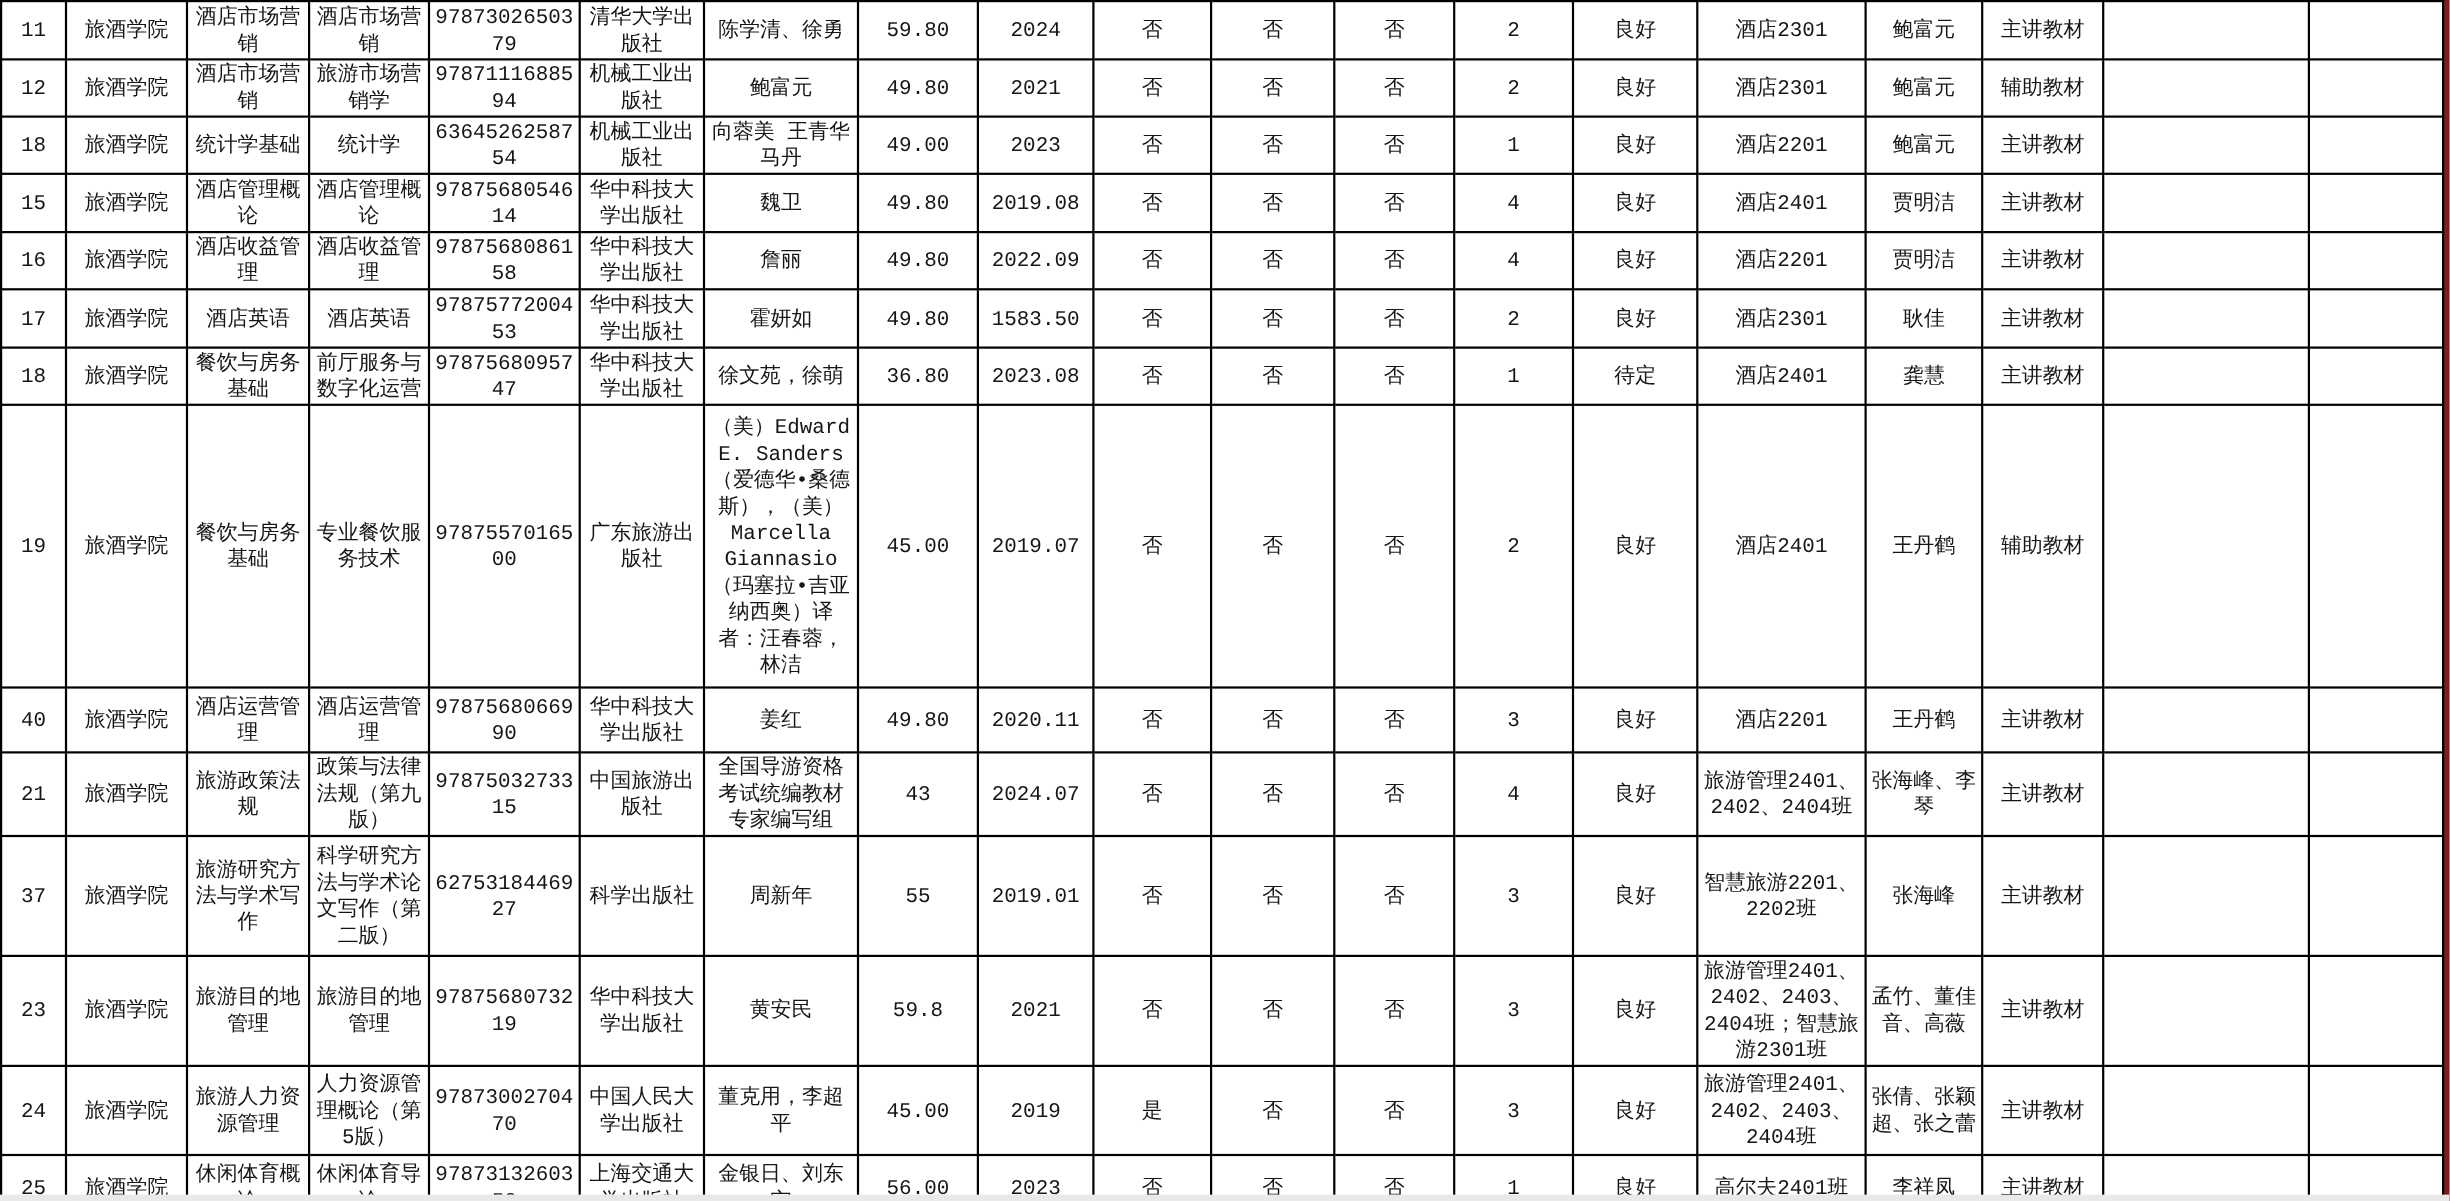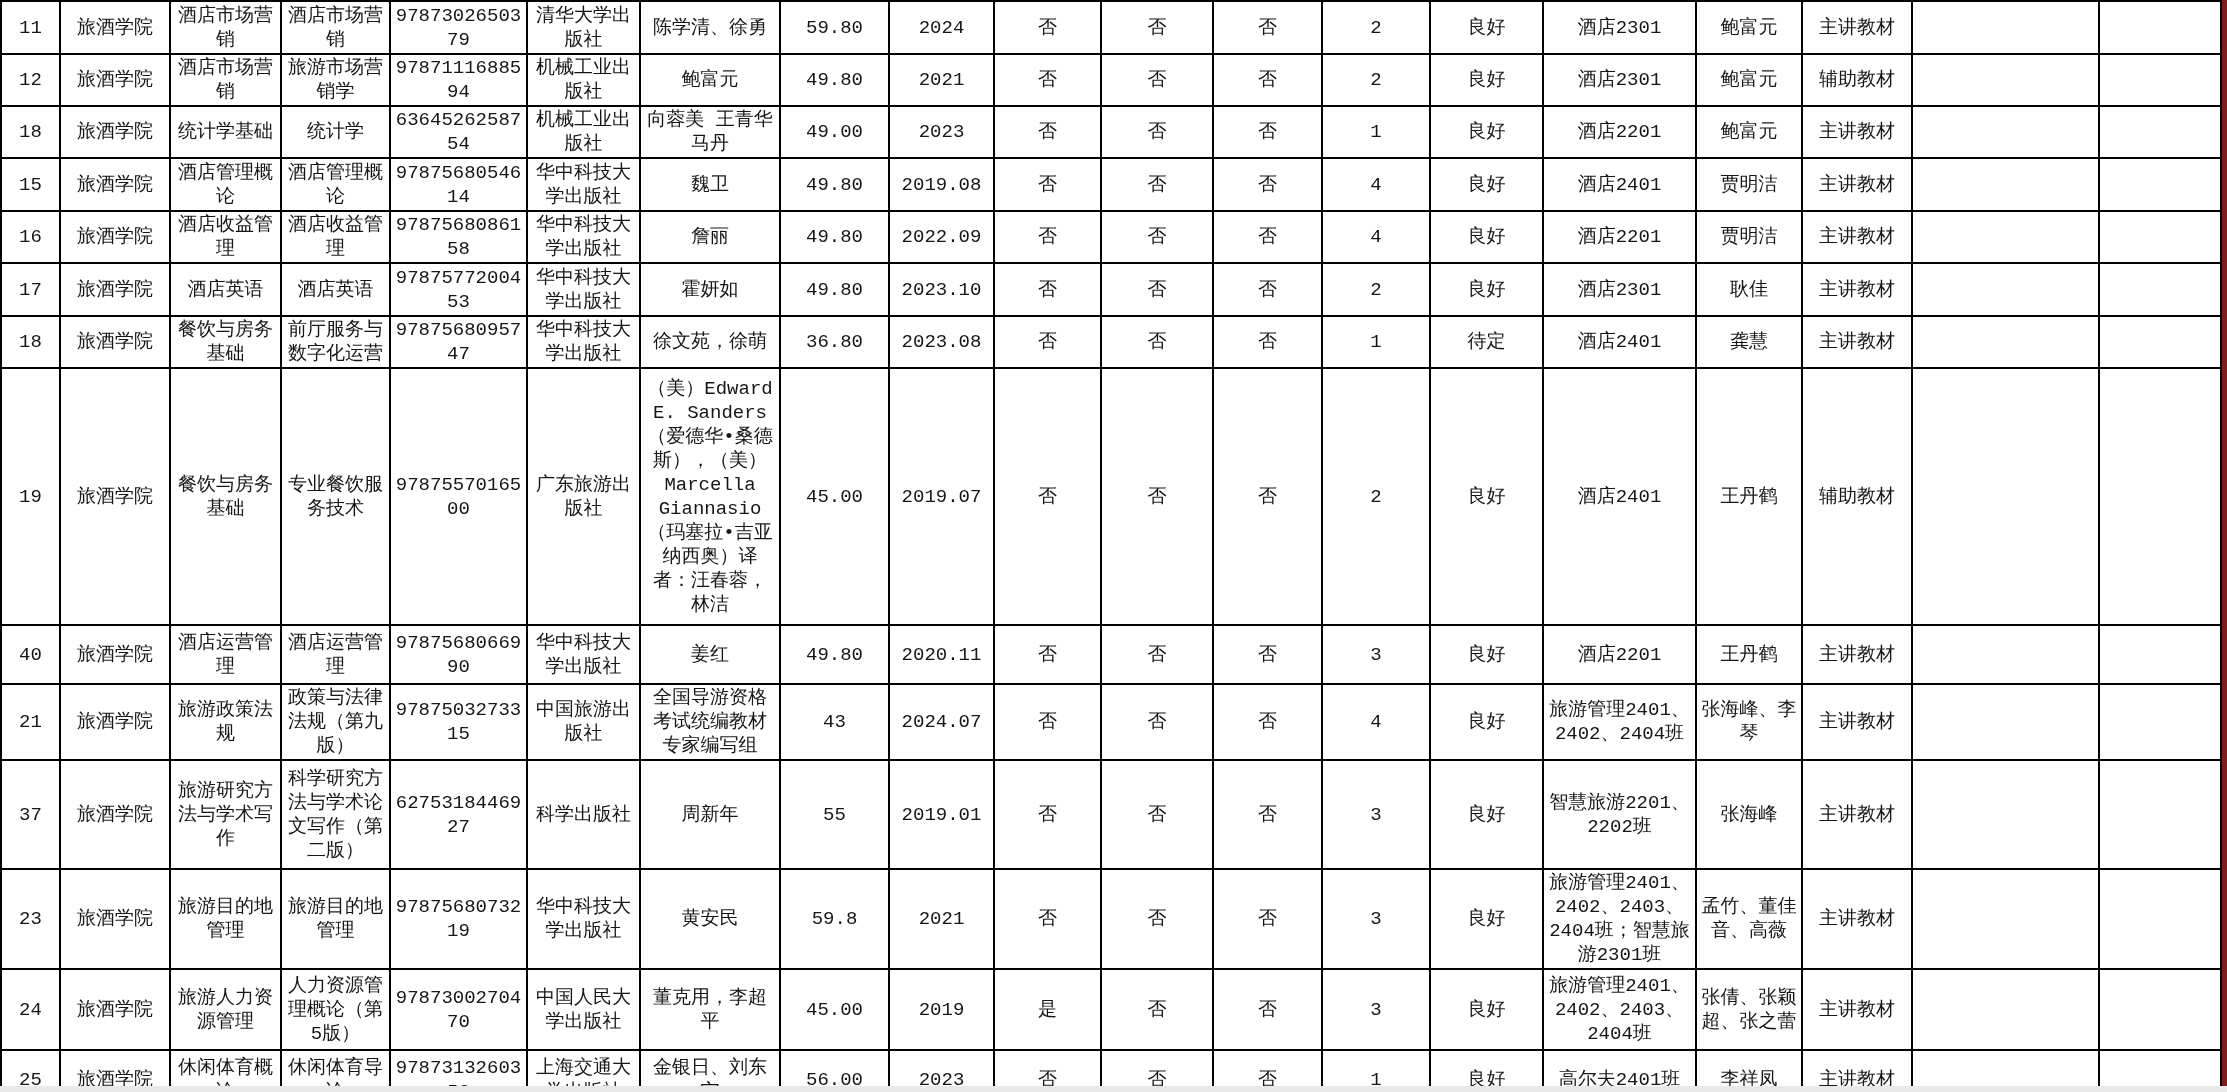--- a/index.html
+++ b/index.html
@@ -178,21 +178,21 @@
         </tr>
         <tr style="height: 53px;">
           <td class="num">17</td>
           <td>旅酒学院</td>
           <td>酒店英语</td>
           <td>酒店英语</td>
           <td class="num">9787577200453</td>
           <td>华中科技大学出版社</td>
           <td>霍妍如</td>
           <td class="num">49.80</td>
-          <td class="num">2023.10</td>
+          <td class="num">1583.50</td>
           <td>否</td>
           <td>否</td>
           <td>否</td>
           <td class="num">2</td>
           <td>良好</td>
           <td>酒店2301</td>
           <td>耿佳</td>
           <td>主讲教材</td>
           <td></td>
           <td></td>

